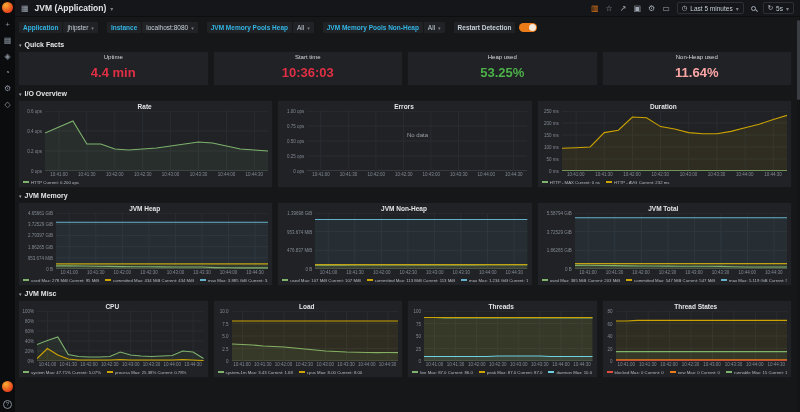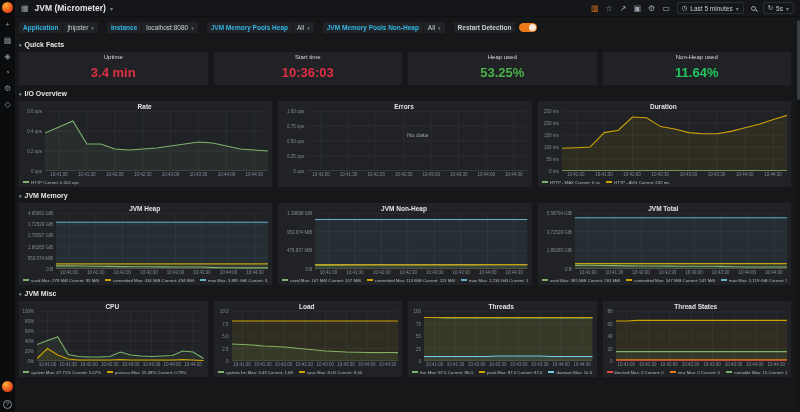--- a/index.html
+++ b/index.html
@@ -110,21 +110,21 @@
     <span class="sb-ic">◔</span>
     <span class="sb-ic">⚙</span>
     <span class="sb-ic">◇</span>
     <div class="sb-sep"></div>
     <div class="logo"></div>
     <div class="help-circ">?</div>
   </div>
 
   <div class="navbar">
     <span class="nb-grid">▦</span>
-    <span class="nb-title">JVM (Micrometer)</span>
+    <span class="nb-title">JVM (Application)</span>
     <span class="nb-caret">▾</span>
     <div class="nb-right">
       <span class="nb-ic add">▥</span>
       <span class="nb-ic">☆</span>
       <span class="nb-ic">↗</span>
       <span class="nb-ic">▣</span>
       <span class="nb-ic">⚙</span>
       <span class="nb-ic">▭</span>
       <div class="nb-box">
         <span>◷</span>
@@ -178,33 +178,33 @@
   <div class="content">
 
 
     <div class="rowhdr">
       <span class="chev">▾</span>
       <span class="rt">Quick Facts</span>
     </div>
     <div class="grid g4 stats">
       <div class="panel stat">
         <div class="stat-title">Uptime</div>
-        <div class="stat-value" style="color: rgb(224, 47, 68);">3.4 min</div>
+        <div class="stat-value" style="color: rgb(224, 47, 68);">4.4 min</div>
       </div>
       <div class="panel stat">
         <div class="stat-title">Start time</div>
         <div class="stat-value" style="color: rgb(224, 47, 68);">10:36:03</div>
       </div>
       <div class="panel stat">
         <div class="stat-title">Heap used</div>
         <div class="stat-value" style="color: rgb(76, 177, 72);">53.25%</div>
       </div>
       <div class="panel stat">
         <div class="stat-title">Non-Heap used</div>
-        <div class="stat-value" style="color: #22c55e;">11.64%</div>
+        <div class="stat-value" style="color: #fca5a5;">11.64%</div>
       </div>
     </div>
 
     <div class="rowhdr">
       <span class="chev">▾</span>
       <span class="rt">I/O Overview</span>
     </div>
     <div class="grid g3 io-row">
       <div class="panel graph">
           <div class="gtitle">Rate</div>

